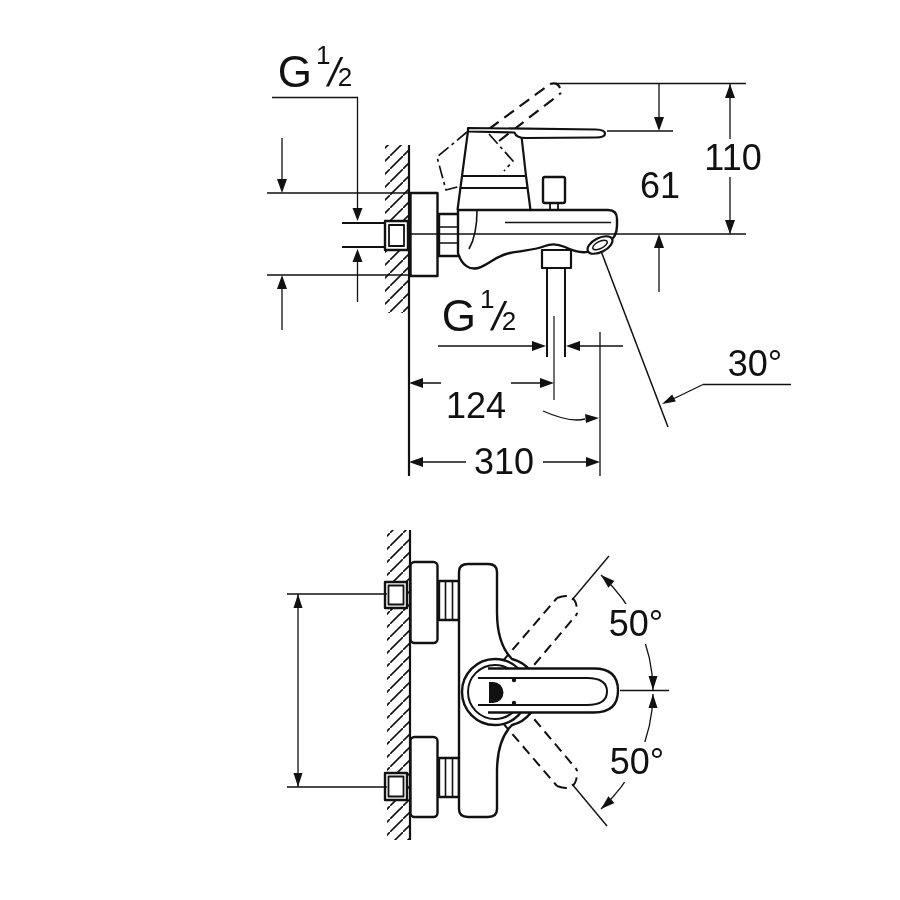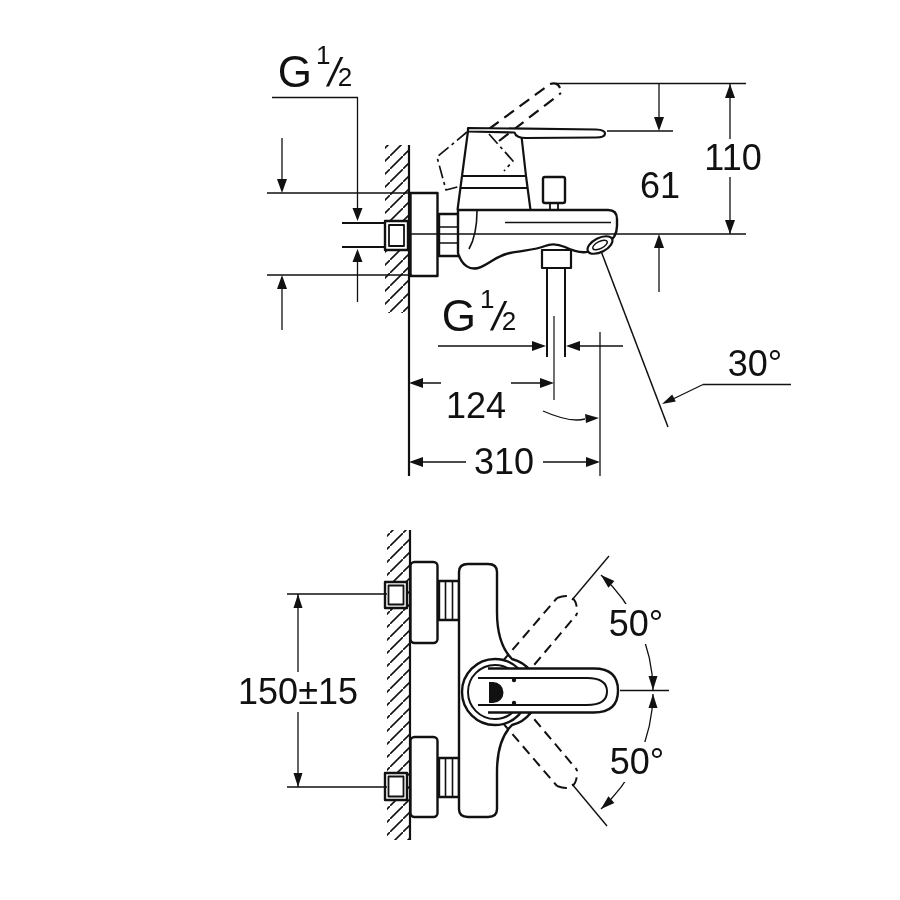--- a/index.html
+++ b/index.html
@@ -216,16 +216,15 @@
   <div class="lbl" style="left:634px;top:167px;width:52px;height:38px;">61</div>
   <div class="lbl nobg frac" style="left:436px;top:294px;width:86px;height:44px;">
     <span class="g">G</span>
       <span class="num">1</span>
       <span class="slash">/</span>
       <span class="den">2</span>
   </div>
   <div class="lbl" style="left:438px;top:364px;width:76px;height:38px;margin-top:23px;">124</div>
   <div class="lbl" style="left:466px;top:443px;width:76px;height:38px;">310</div>
   <div class="lbl nobg" style="left:718px;top:345px;width:74px;height:37px;">30°</div>
-  <div class="lbl" style="left:228px;top:672px;width:140px;height:40px;">150±15</div>
   <div class="lbl" style="left:602px;top:604px;width:68px;height:40px;">50°</div>
   <div class="lbl" style="left:603px;top:742px;width:68px;height:40px;">50°</div>
 </div>
 
 </body></html>

